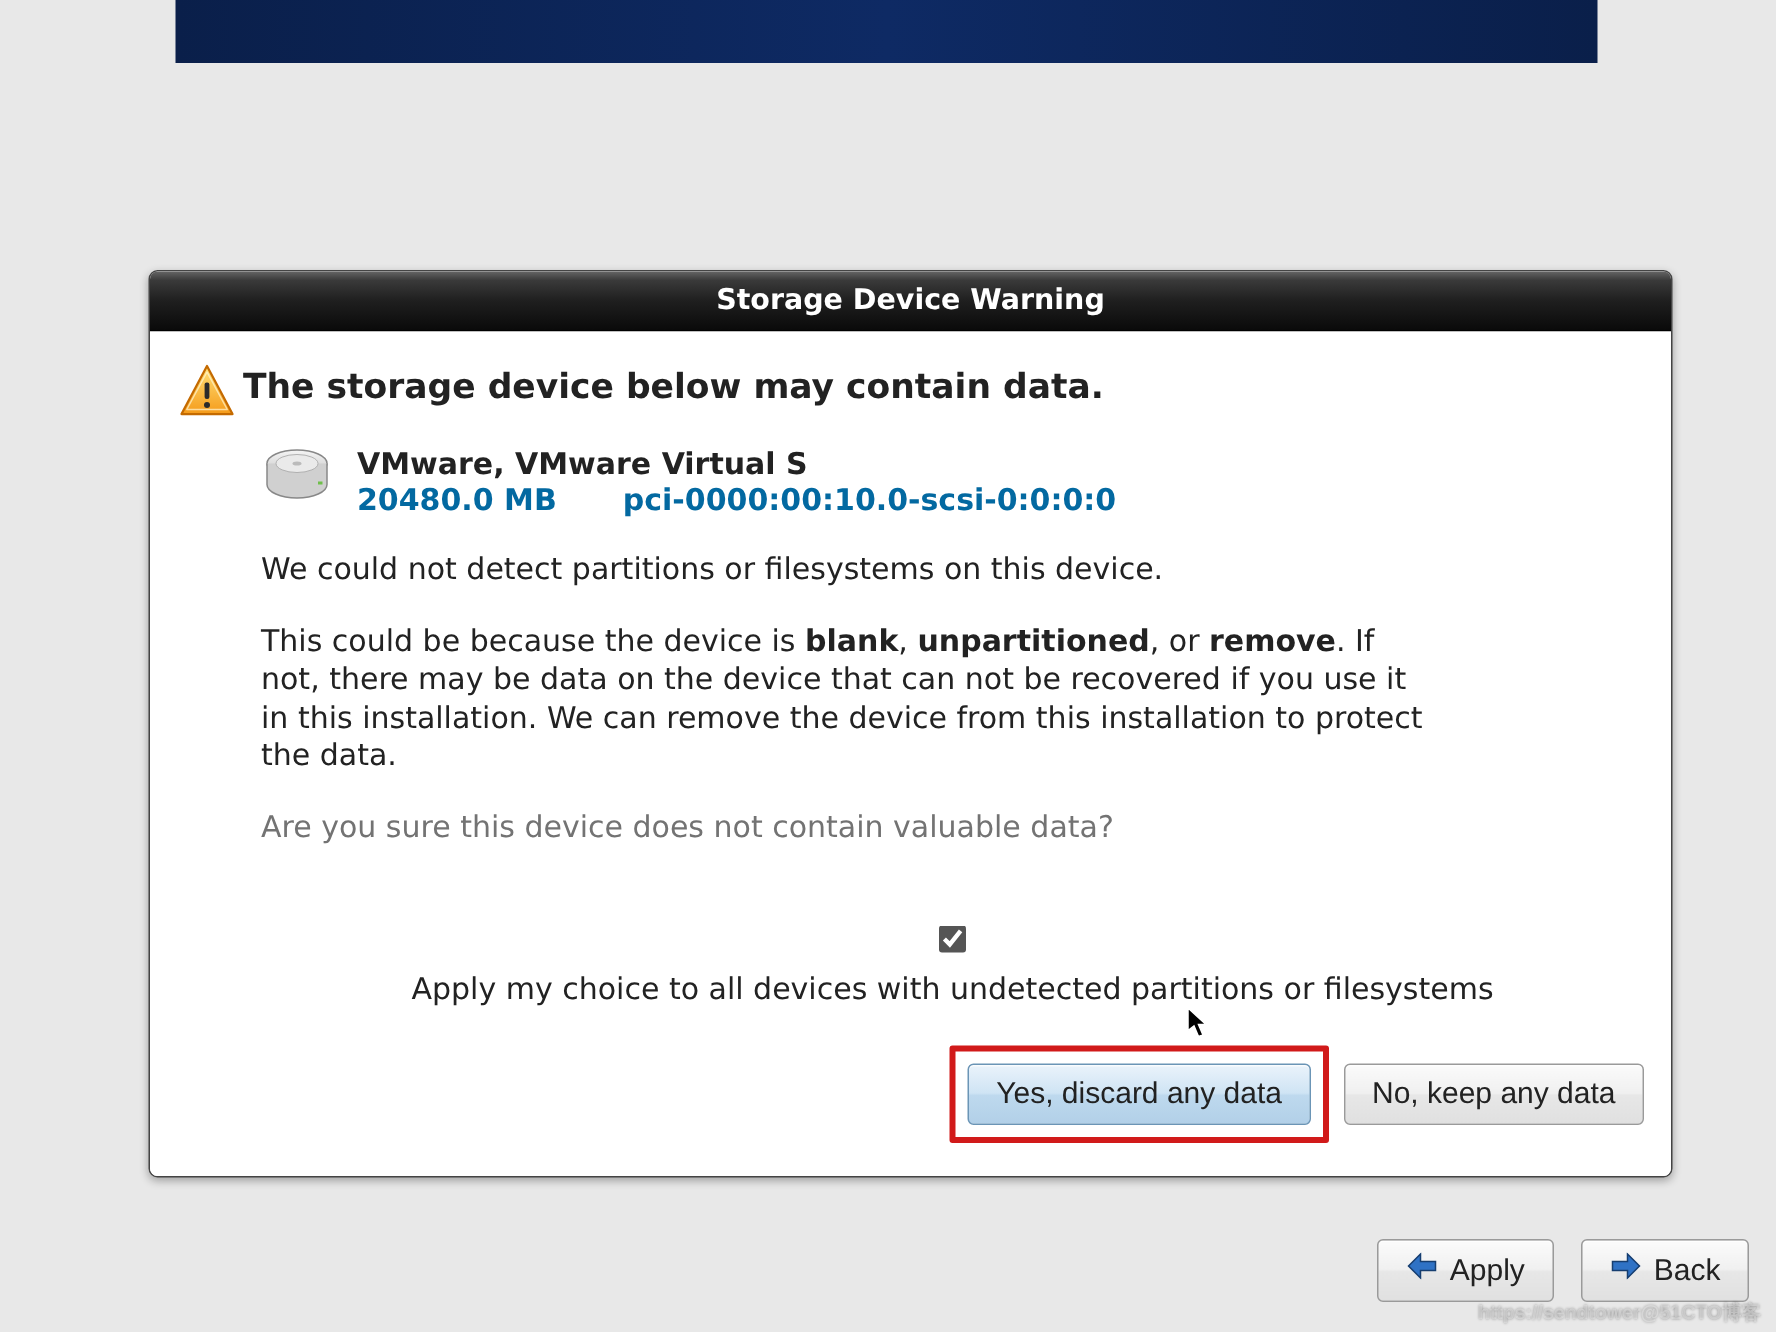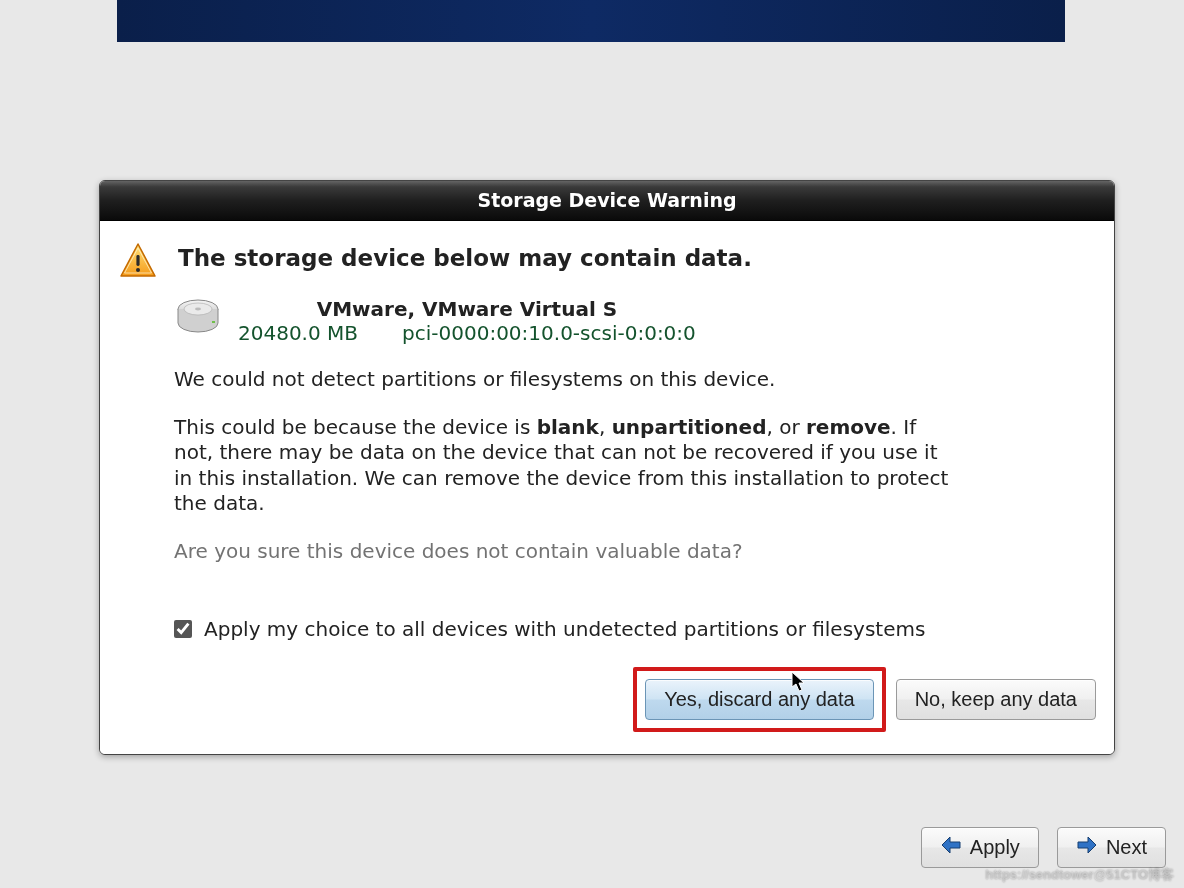--- a/index.html
+++ b/index.html
@@ -39,21 +39,21 @@
       font-size: 19px;
       border-bottom: 1px solid #000;
     }
     .dialog-body {
       padding: 18px 18px 22px 18px;
       background: #fff;
     }
     .header-row {
       display: flex;
       align-items: flex-start;
-      gap: 20px;
+      gap: 4px;
       margin-bottom: 12px;
       text-align: right;
     }
     .warn-icon-wrap {
       flex: 0 0 auto;
       padding-top: 2px;
     }
     .headline {
       font-size: 23px;
       font-weight: bold;
@@ -61,31 +61,31 @@
       padding-top: 6px;
     }
     .content-indent {
       margin-left: 56px;
     }
     .device-row {
       display: flex;
       align-items: flex-start;
       gap: 16px;
       margin-bottom: 22px;
-      text-align: center;
     }
     .disk-icon-wrap { flex: 0 0 auto; }
     .device-name {
       font-size: 20px;
       font-weight: bold;
       color: #222;
     }
     .device-line2 {
       font-size: 20px;
-      color: #14532d;
+      color: #0369a1;
+      font-weight: bold;
     }
     .device-line2 .gap { display:inline-block; width: 44px; }
     .para {
       font-size: 20px;
       color: #222;
       line-height: 1.28;
       margin-bottom: 22px;
       max-width: 780px;
     }
     .para .bold { font-weight: bold; }
@@ -94,20 +94,21 @@
       color: #737373;
       margin-bottom: 54px;
     }
     .apply-row {
       display: flex;
       align-items: center;
       gap: 12px;
       font-size: 20px;
       color: #222;
       margin-bottom: 26px;
+      flex-direction: column;
     }
     .apply-row input[type="checkbox"] {
       width: 18px;
       height: 18px;
       accent-color: #555;
     }
     .dialog-buttons {
       display: flex;
       justify-content: flex-end;
       gap: 10px;
@@ -243,21 +244,21 @@
       </svg>
     </span>
     <span>Apply</span>
   </button>
   <button class="gtk-button">
     <span>
       <svg width="22" height="18" viewBox="0 0 22 18">
         <path d="M12 1 L20 9 L12 17 L12 12 L2 12 L2 6 L12 6 Z" fill="#2f72c5" stroke="#163e70" stroke-width="1"></path>
       </svg>
     </span>
-    <span>Next</span>
+    <span>Back</span>
   </button>
 </div>
 
 <span class="cursor" style="left:791px; top:671px;">
   <svg width="18" height="22" viewBox="0 0 18 22">
     <path d="M1 1 L1 16 L5 13 L8 20 L11 19 L8 12 L13 12 Z" fill="#000" stroke="#fff" stroke-width="1"></path>
   </svg>
 </span>
 
 <div class="watermark">https://sendtower@51CTO博客</div>

